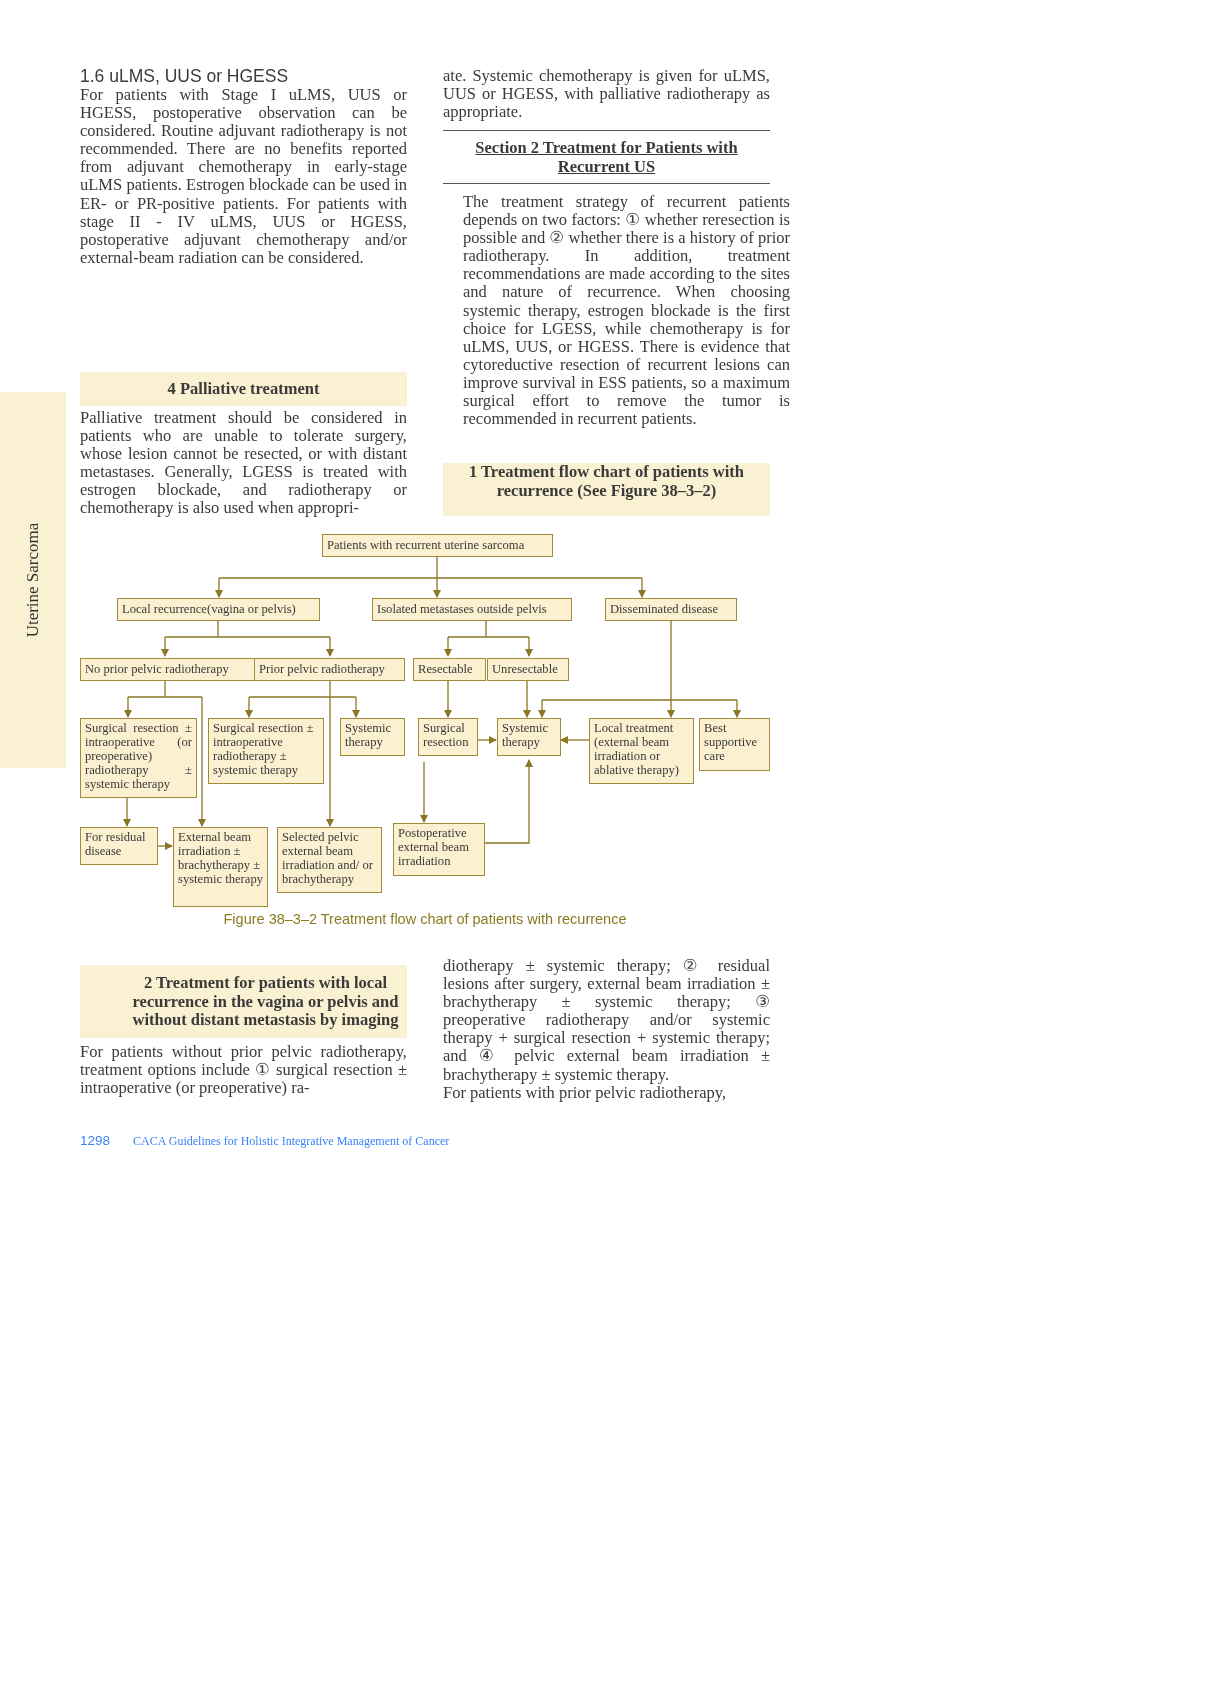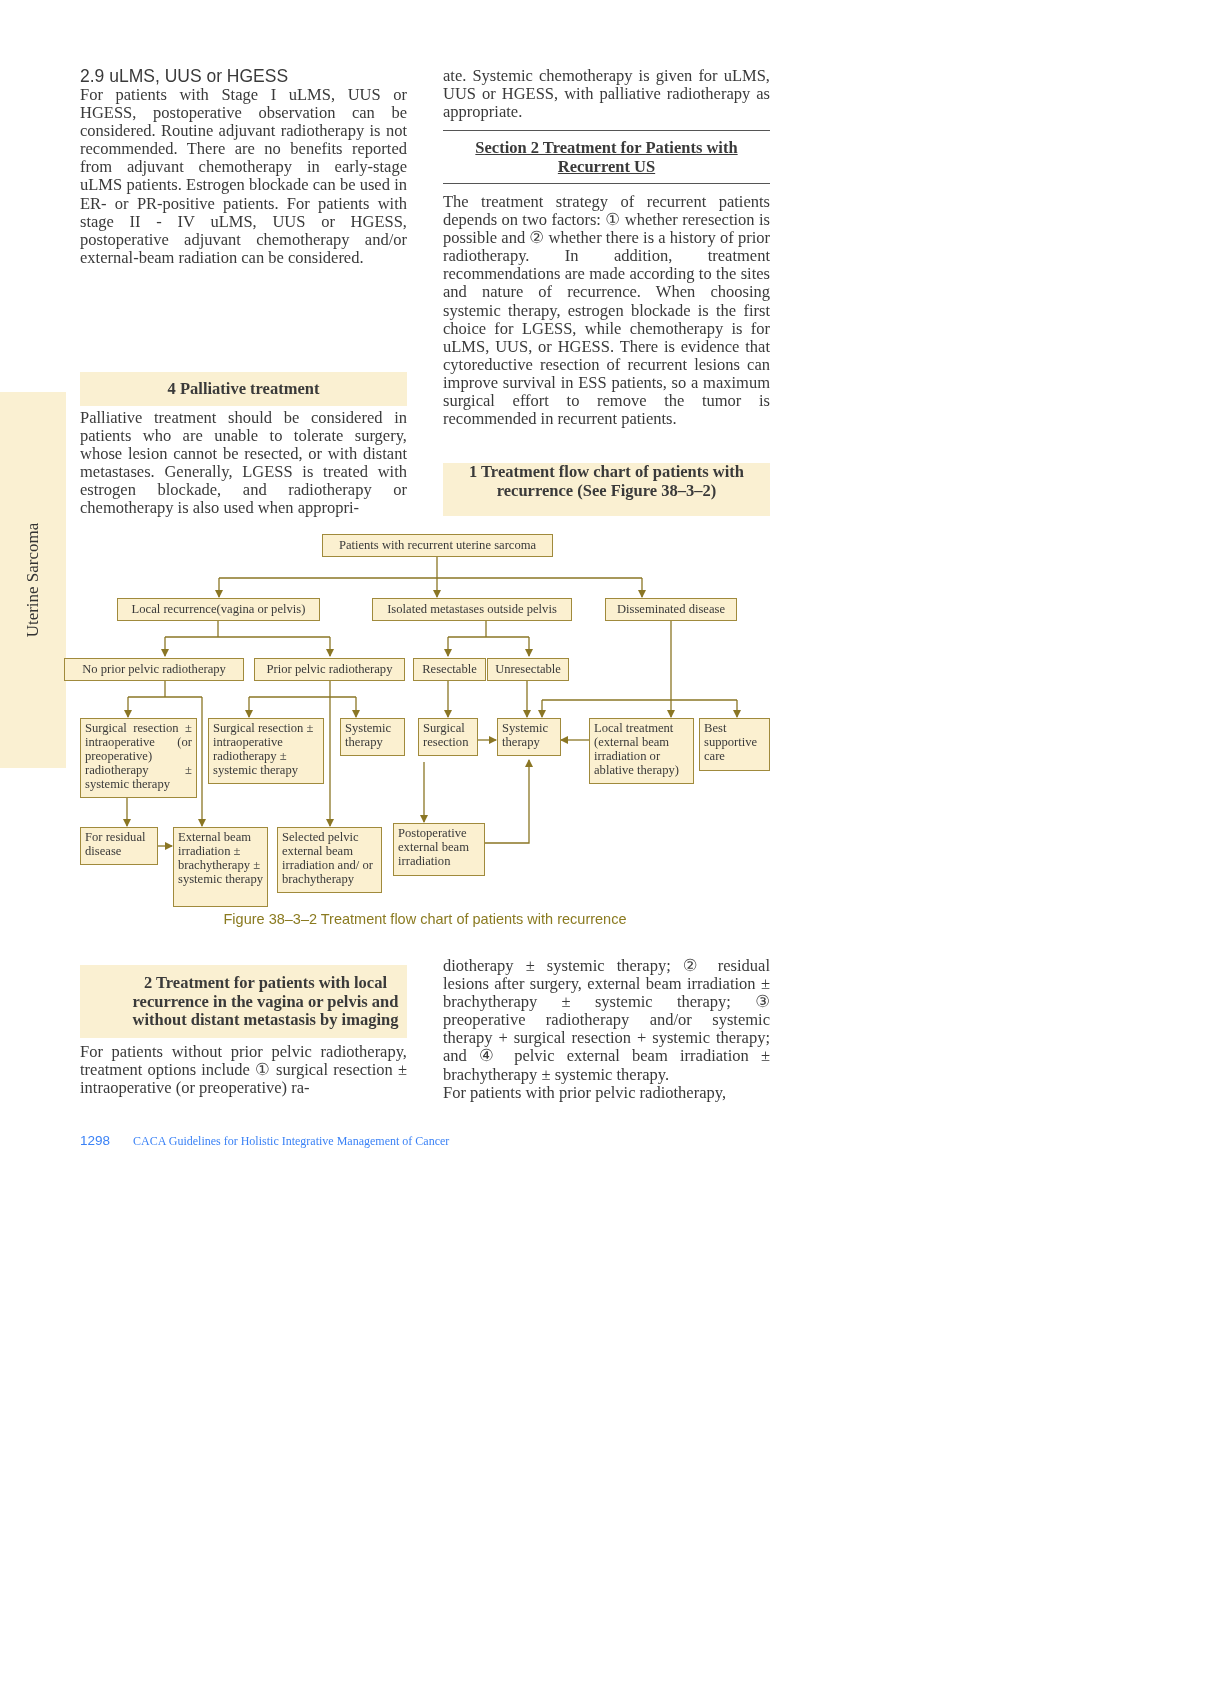--- a/index.html
+++ b/index.html
@@ -13,57 +13,57 @@
   .hbox { position:absolute; background:#faf0d2; text-align:center; font-weight:bold;
           font-size:16.5px; line-height:18.5px; color:#3a3a3a; box-sizing:border-box; }
   .sect { position:absolute; left:443px; width:327px; border-top:1.5px solid #555; border-bottom:1.5px solid #555;
           text-align:center; font-weight:bold; font-size:16.5px; line-height:18.5px; padding:8px 0 4px 0; box-sizing:border-box;text-decoration:underline; }
   .sidetab { position:absolute; left:0; top:392px; width:66px; height:376px; background:#faf0d2; }
   .sidetab span { position:absolute; left:50%; top:50%; transform:translate(-50%,-50%) rotate(-90deg);
           white-space:nowrap; font-size:17px; color:#333; }
   .fc { position:absolute; left:0; top:0; width:1218px; height:1696px; pointer-events:none; }
   .node { position:absolute; background:#fbf0d0; border:1.6px solid #a08a3c; box-sizing:border-box;
           font-size:12.6px; line-height:14px; color:#3a3a3a; padding:2px 4px; text-align:left; pointer-events:auto; }
-  .node.c { text-align:center; white-space:nowrap; padding:3px 4px; }
+  .node.c { text-align:left; white-space:nowrap; padding:3px 4px; }
   .caption { position:absolute; left:80px; width:690px; top:911px; text-align:center;
              font-family:"Liberation Sans", sans-serif; font-size:14.5px; color:#8a7a20; }
   .footer { position:absolute; left:80px; top:1133px; font-size:12px; color:#3b82f6; }
   .footer .pg { font-family:"Liberation Sans", sans-serif; font-size:13.5px; margin-right:20px; }
   svg line, svg polyline { stroke:#8a7624; stroke-width:1.3; fill:none; }
 </style>
 </head>
 <body>
 
 <div class="sidetab">
   <span>Uterine Sarcoma</span>
 </div>
 
 <div class="col left" style="top:67px;">
-  <div class="subhead">2.9 uLMS, UUS or HGESS</div>
+  <div class="subhead">1.6 uLMS, UUS or HGESS</div>
   <p>For patients with Stage I uLMS, UUS or HGESS, postoperative observation can be considered. Routine adjuvant radiotherapy is not recommended. There are no benefits reported from adjuvant chemotherapy in early-stage uLMS patients. Estrogen blockade can be used in ER- or PR-positive patients. For patients with stage II - IV uLMS, UUS or HGESS, postoperative adjuvant chemotherapy and/or external-beam radiation can be considered.</p>
 </div>
 
 <div class="hbox" style="left:80px; top:372px; width:327px; height:34px; padding-top:8px;">
   <span>4 Palliative treatment</span>
 </div>
 
 <div class="col left" style="top:409px;">
   <p>Palliative treatment should be considered in patients who are unable to tolerate surgery, whose lesion cannot be resected, or with distant metastases. Generally, LGESS is treated with estrogen blockade, and radiotherapy or chemotherapy is also used when appropri-</p>
 </div>
 
 <div class="col right" style="top:67px;">
   <p>ate. Systemic chemotherapy is given for uLMS, UUS or HGESS, with palliative radiotherapy as appropriate.</p>
 </div>
 
 <div class="sect" style="top:130px; height:54px;">
   <div>Section 2 Treatment for Patients with</div>
   <div>Recurrent US</div>
 </div>
 
-<div class="col right" style="top:193px;">
+<div class="col right" style="top:193px;margin-left:20px;">
   <p>The treatment strategy of recurrent patients depends on two factors: ① whether reresection is possible and ② whether there is a history of prior radiotherapy. In addition, treatment recommendations are made according to the sites and nature of recurrence. When choosing systemic therapy, estrogen blockade is the first choice for LGESS, while chemotherapy is for uLMS, UUS, or HGESS. There is evidence that cytoreductive resection of recurrent lesions can improve survival in ESS patients, so a maximum surgical effort to remove the tumor is recommended in recurrent patients.</p>
 </div>
 
 <div class="hbox" style="left:443px; top:463px; width:327px; height:53px; ">
   <div>1 Treatment flow chart of patients with</div>
   <div>recurrence (See Figure 38–3–2)</div>
 </div>
 
 <svg class="fc" viewBox="0 0 1218 1696">
   <defs>
@@ -118,21 +118,21 @@
   <line x1="127" y1="798" x2="127" y2="826" marker-end="url(#ah)"></line>
 
   <line x1="158" y1="846" x2="172" y2="846" marker-end="url(#ah)"></line>
 </svg>
 
 <div class="node c" style="left:322px; top:534px; width:231px; height:23px;">Patients with recurrent uterine sarcoma</div>
 <div class="node c" style="left:117px; top:598px; width:203px; height:23px;">Local recurrence(vagina or pelvis)</div>
 <div class="node c" style="left:372px; top:598px; width:200px; height:23px;">Isolated metastases outside pelvis</div>
 <div class="node c" style="left:605px; top:598px; width:132px; height:23px;">Disseminated disease</div>
 
-<div class="node c" style="left:64px; top:658px; width:180px; height:23px;">No prior pelvic radiotherapy</div>
+<div class="node c" style="left:80px; top:658px; width:180px; height:23px;">No prior pelvic radiotherapy</div>
 <div class="node c" style="left:254px; top:658px; width:151px; height:23px;">Prior pelvic radiotherapy</div>
 <div class="node c" style="left:413px; top:658px; width:73px; height:23px;">Resectable</div>
 <div class="node c" style="left:487px; top:658px; width:82px; height:23px;">Unresectable</div>
 
 <div class="node" style="left:80px; top:718px; width:117px; height:80px; text-align:justify;">Surgical resection ± intraoperative (or preoperative) radiotherapy ± systemic therapy</div>
 <div class="node" style="left:208px; top:718px; width:116px; height:66px;">Surgical resection ± intraoperative radiotherapy ± systemic therapy</div>
 <div class="node" style="left:340px; top:718px; width:65px; height:38px;">Systemic therapy</div>
 <div class="node" style="left:418px; top:718px; width:60px; height:38px;">Surgical resection</div>
 <div class="node" style="left:497px; top:718px; width:64px; height:38px;">Systemic therapy</div>
 <div class="node" style="left:589px; top:718px; width:105px; height:66px;">Local treatment (external beam irradiation or ablative therapy)</div>

